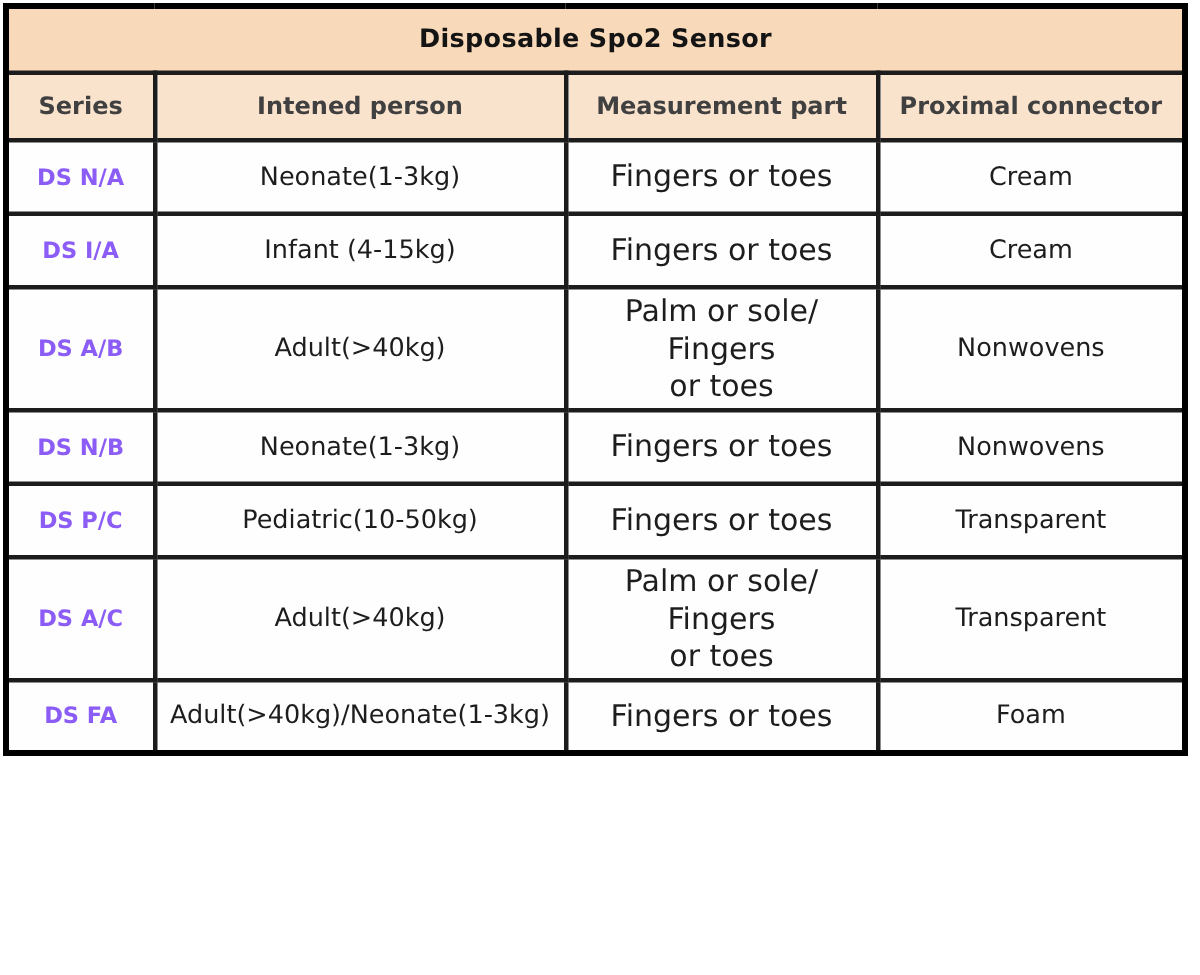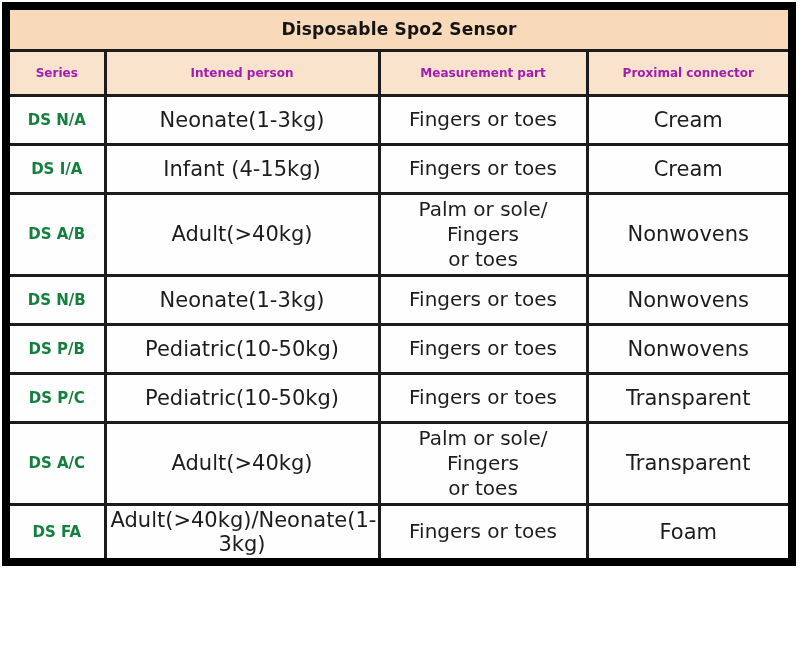--- a/index.html
+++ b/index.html
@@ -18,21 +18,21 @@
     background: #ffffff;
     overflow: hidden;
   }
   table.spec-table {
     position: absolute;
     left: 2px;
     top: 2px;
     width: 660px;
     border-collapse: collapse;
     table-layout: fixed;
-    border: 8px solid #000000;
+    border: 4px solid #000000;
   }
   table.spec-table col.c-series    { width: 99px;  }
   table.spec-table col.c-person    { width: 274px; }
   table.spec-table col.c-part      { width: 208px; }
   table.spec-table col.c-connector { width: 205px; }
 
   table.spec-table th,
   table.spec-table td {
     border: 3px solid #1c1c1c;
     text-align: center;
@@ -45,34 +45,34 @@
   tr.title-row th {
     background: #f8d9ba;
     font-size: 17px;
     font-weight: bold;
     letter-spacing: 0.2px;
     color: #141414;
   }
   tr.header-row { height: 45px; }
   tr.header-row th {
     background: #fae3cd;
-    font-size: 12px;
+    font-size: 16px;
     font-weight: bold;
-    color: #a21caf;
+    color: #404040;
   }
   tbody tr { height: 49px; }
   tbody td {
     background: #fefefe;
-    font-size: 21px;
+    font-size: 17px;
     font-weight: normal;
   }
   tbody td.cell-series {
     font-weight: bold;
     font-size: 15px;
-    color: #15803d;
+    color: #8b5cf6;
   }
   tbody td.cell-part {
     white-space: pre-wrap;
     font-size: 20px;
     line-height: 1.25;
   }
 </style>
 </head>
 <body>
 
@@ -116,26 +116,20 @@
 or toes</td>
           <td class="cell-connector">Nonwovens</td>
         </tr>
         <tr>
           <td class="cell-series">DS N/B</td>
           <td class="cell-person">Neonate(1-3kg)</td>
           <td class="cell-part">Fingers or toes</td>
           <td class="cell-connector">Nonwovens</td>
         </tr>
         <tr>
-          <td class="cell-series">DS P/B</td>
-          <td class="cell-person">Pediatric(10-50kg)</td>
-          <td class="cell-part">Fingers or toes</td>
-          <td class="cell-connector">Nonwovens</td>
-        </tr>
-        <tr>
           <td class="cell-series">DS P/C</td>
           <td class="cell-person">Pediatric(10-50kg)</td>
           <td class="cell-part">Fingers or toes</td>
           <td class="cell-connector">Transparent</td>
         </tr>
         <tr>
           <td class="cell-series">DS A/C</td>
           <td class="cell-person">Adult(&gt;40kg)</td>
           <td class="cell-part">Palm or sole/   Fingers
 or toes</td>

